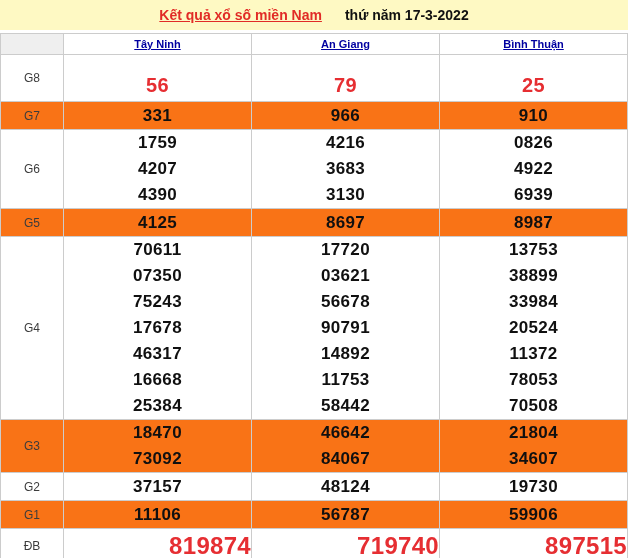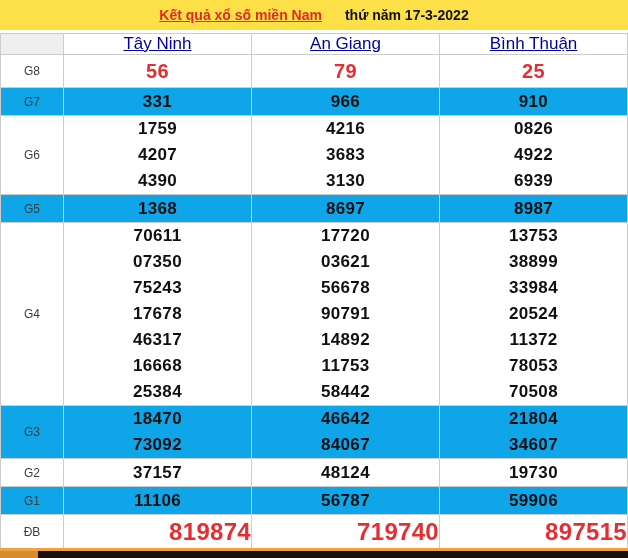--- a/index.html
+++ b/index.html
@@ -5,21 +5,21 @@
   * { box-sizing: border-box; margin: 0; padding: 0; }
   html, body {
     width: 628px; height: 558px;
     background: #ffffff;
     font-family: "Liberation Sans", sans-serif;
     overflow: hidden;
   }
   
   .banner {
     width: 628px; height: 30px;
-    background: #fde047;
+    background: #fef9c3;
     display: flex; align-items: center; justify-content: center;
     font-size: 14px; font-weight: bold;
     white-space: nowrap;
   }
   .banner a.title-link {
     color: #e12b26; text-decoration: underline; cursor: pointer;
   }
   .banner .title-date { color: #111; margin-left: 23px; }
 
   .gap { height: 3px; background: #fff; }
@@ -32,39 +32,39 @@
     border-bottom: 3px solid #f0a23f;
   }
   table.results td, table.results th {
     border: 1px solid #cccccc;
     text-align: center;
     vertical-align: middle;
   }
   col.c-label { width: 63px; }
 
   tr.head-row { height: 21px; }
-  tr.head-row th { font-size: 17px; font-weight: normal; background: #ffffff; }
+  tr.head-row th { font-size: 11px; font-weight: bold; background: #ffffff; }
   tr.head-row th.corner { background: #efefef; }
   tr.head-row a {
     color: #0000a0; text-decoration: underline; cursor: pointer;
   }
 
   td.prize-label {
     font-size: 12px; font-weight: normal; color: #3c3c3c;
     background: inherit;
   }
-  tr.shaded td { background: #0ea5e9; }
+  tr.shaded td { background: #f97316; }
   tr.plain  td { background: #ffffff; }
 
   .val {
     font-size: 17px; font-weight: bold; color: #101010;
     line-height: 26px; letter-spacing: 0.3px;
   }
   tr.style-g8 { height: 33px; }
-  tr.style-g8 .val { color: #e62e32; font-size: 20px; line-height: 32px; }
+  tr.style-g8 .val { color: #e62e32; font-size: 20px; line-height: 32px; margin-top: 14px; }
   tr.style-db { height: 34px; margin-top: 12px; }
   tr.style-db .val { color: #e62e32; font-size: 24px; line-height: 33px; text-align: right; }
   tr.single { height: 28px; padding-left: 16px; }
 
   
   .footer-strip {
     width: 628px; height: 8px;
     display: flex;
   }
   .footer-strip .seg-orange { width: 38px; height: 8px; background: #d98a2b; }
@@ -140,21 +140,21 @@
         </td>
         <td>
           <div class="val">0826</div>
           <div class="val">4922</div>
           <div class="val">6939</div>
         </td>
       </tr>
       <tr class="shaded style-normal single">
         <td class="prize-label">G5</td>
         <td>
-          <div class="val">1368</div>
+          <div class="val">4125</div>
         </td>
         <td>
           <div class="val">8697</div>
         </td>
         <td>
           <div class="val">8987</div>
         </td>
       </tr>
       <tr class="plain style-normal">
         <td class="prize-label">G4</td>

